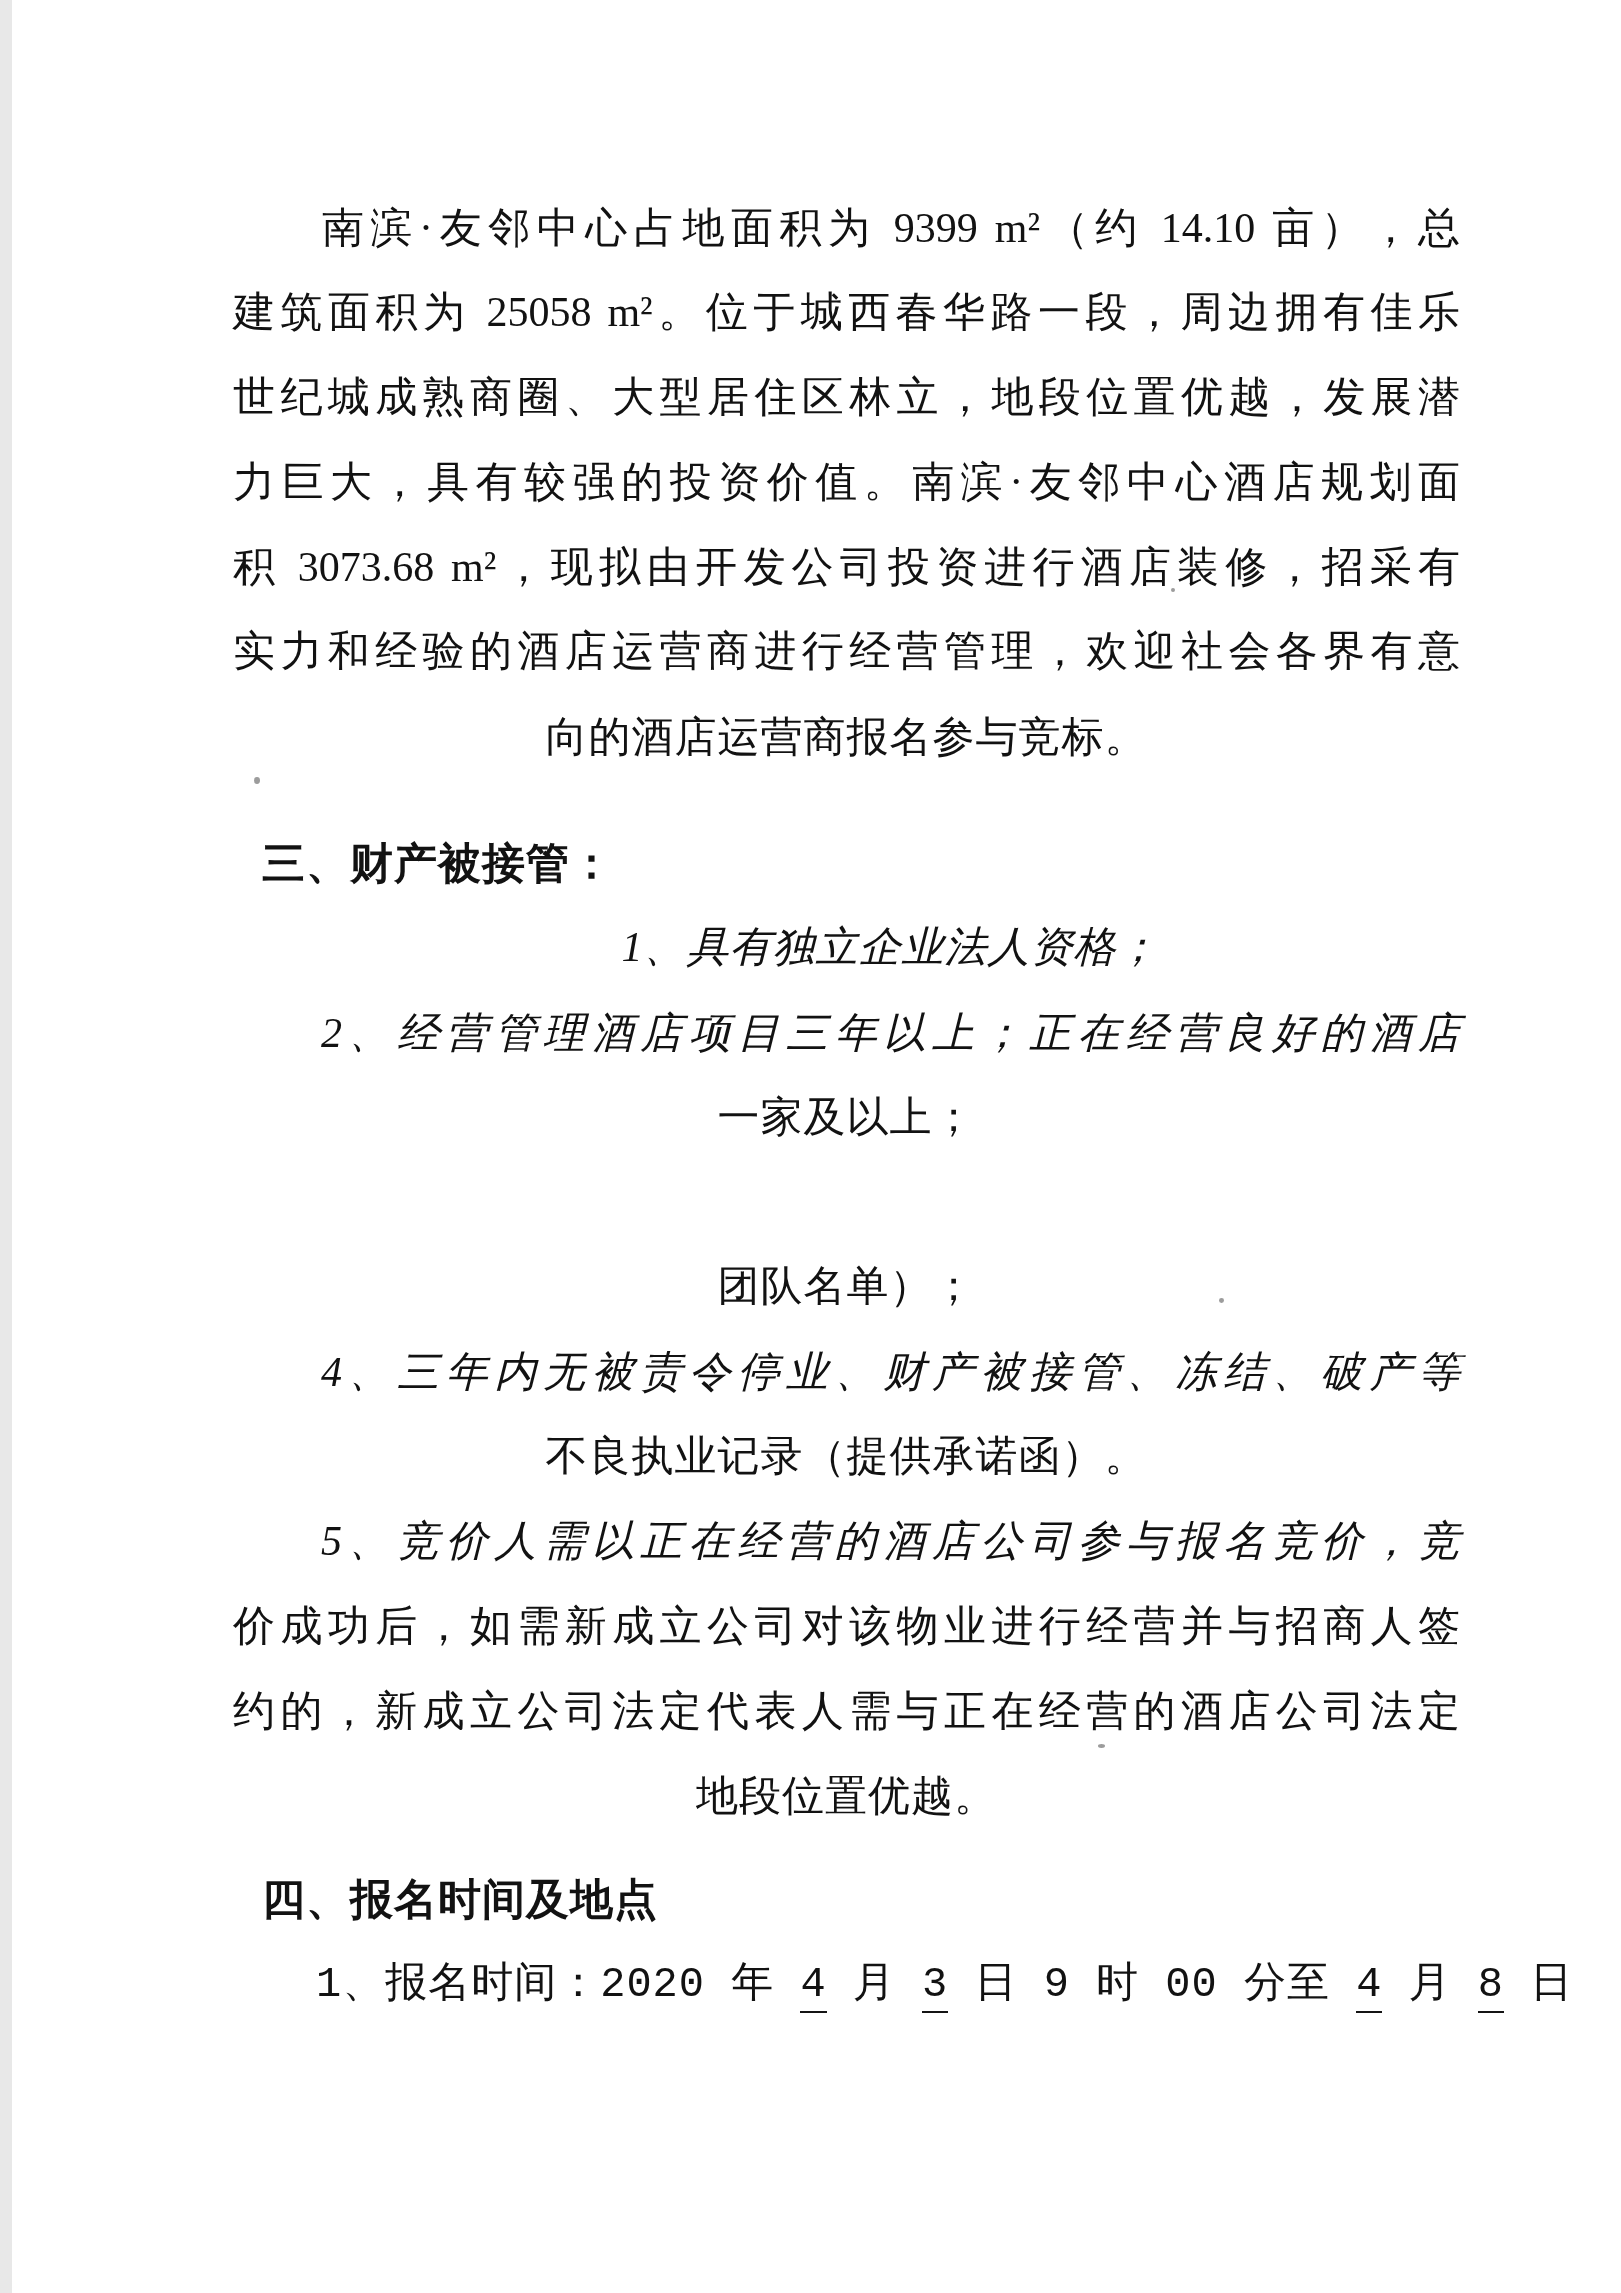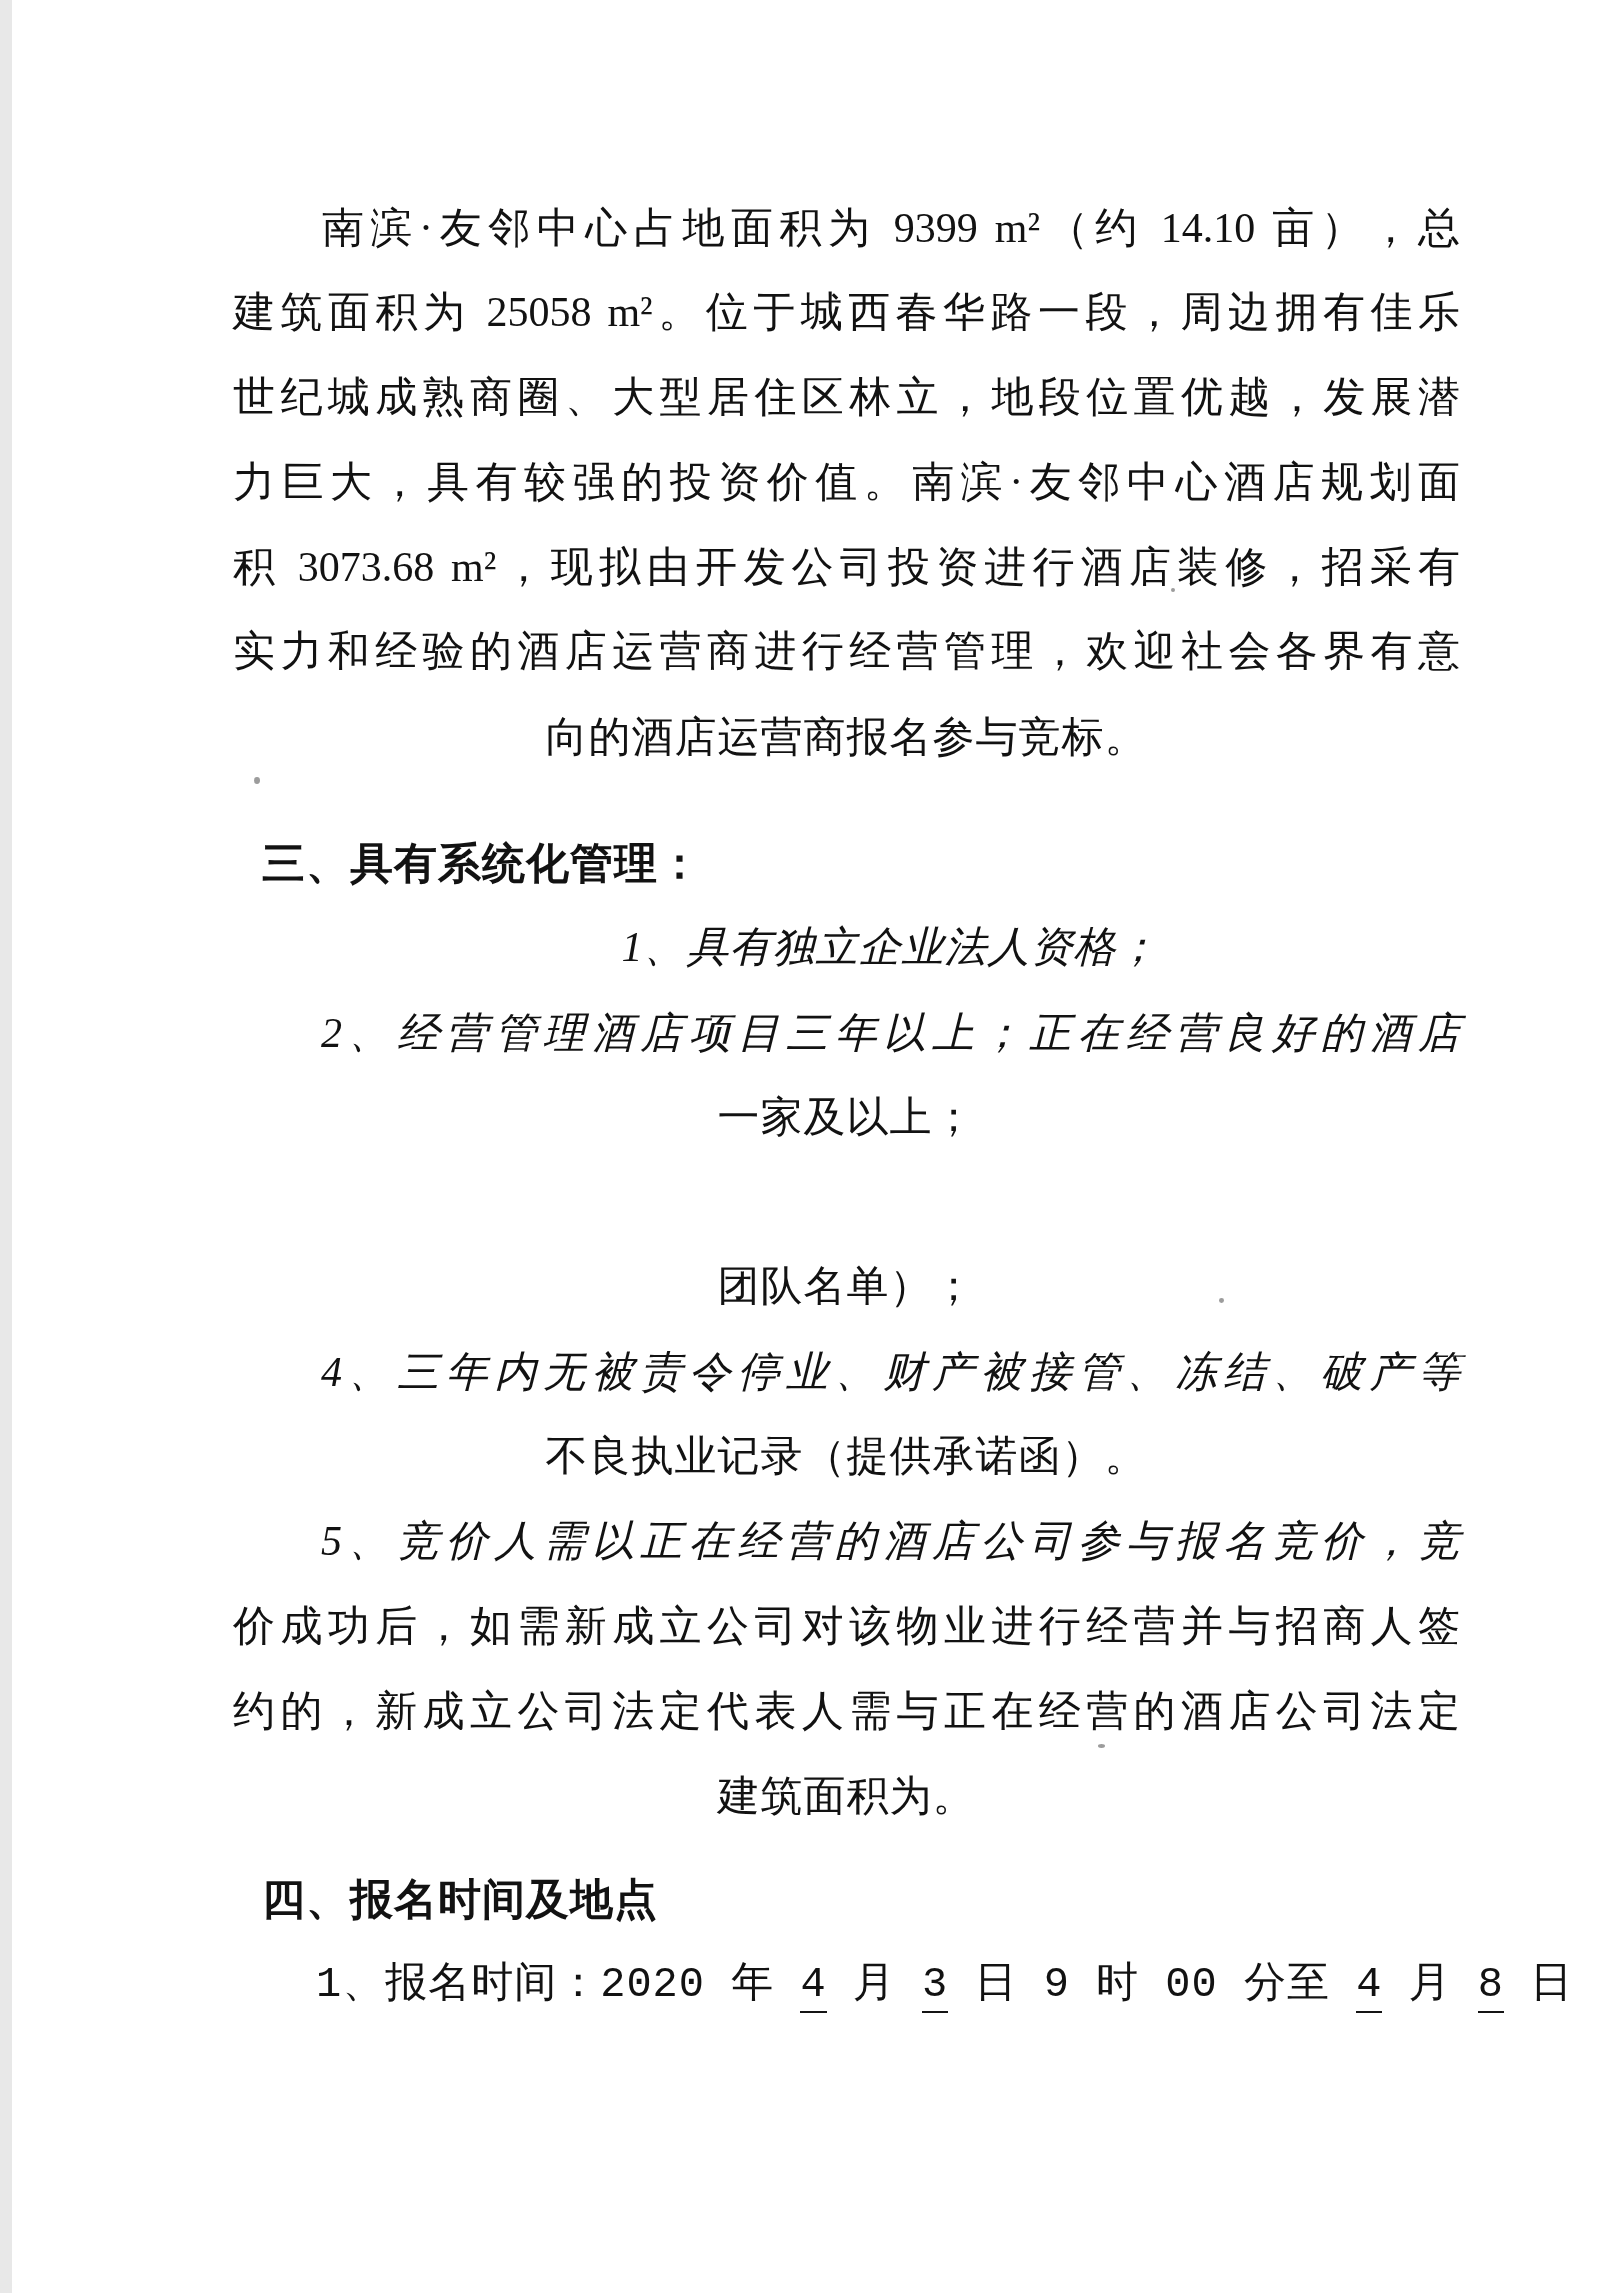--- a/index.html
+++ b/index.html
@@ -57,32 +57,32 @@
 <div class="page">
 
   <div class="line body-indent just" style="top:203px">南滨·友邻中心占地面积为 9399 m²（约 14.10 亩），总</div>
   <div class="line body-left just" style="top:287px">建筑面积为 25058 m²。位于城西春华路一段，周边拥有佳乐</div>
   <div class="line body-left just" style="top:372px">世纪城成熟商圈、大型居住区林立，地段位置优越，发展潜</div>
   <div class="line body-left just" style="top:457px">力巨大，具有较强的投资价值。南滨·友邻中心酒店规划面</div>
   <div class="line body-left just" style="top:542px">积 3073.68 m²，现拟由开发公司投资进行酒店装修，招采有</div>
   <div class="line body-left just" style="top:626px">实力和经验的酒店运营商进行经营管理，欢迎社会各界有意</div>
   <div class="line body-left" style="top:712px">向的酒店运营商报名参与竞标。</div>
 
-  <div class="line heading" style="top:838px">三、具有系统化管理：</div>
+  <div class="line heading" style="top:838px">三、财产被接管：</div>
 
   <div class="line item-left" style="top:922px">1、具有独立企业法人资格；</div>
   <div class="line item-left just" style="top:1008px">2、经营管理酒店项目三年以上；正在经营良好的酒店</div>
   <div class="line body-left" style="top:1092px">一家及以上；</div>
   <div class="line body-left" style="top:1261px">团队名单）；</div>
   <div class="line item-left just" style="top:1347px">4、三年内无被责令停业、财产被接管、冻结、破产等</div>
   <div class="line body-left" style="top:1431px">不良执业记录（提供承诺函）。</div>
   <div class="line item-left just" style="top:1516px">5、竞价人需以正在经营的酒店公司参与报名竞价，竞</div>
   <div class="line body-left just" style="top:1601px">价成功后，如需新成立公司对该物业进行经营并与招商人签</div>
   <div class="line body-left just" style="top:1686px">约的，新成立公司法定代表人需与正在经营的酒店公司法定</div>
-  <div class="line body-left" style="top:1771px">建筑面积为。</div>
+  <div class="line body-left" style="top:1771px">地段位置优越。</div>
 
   <div class="line heading" style="top:1874px">四、报名时间及地点</div>
 
   <div class="line date-line" style="top:1960px">
     <span class="seg">1、报名时间：2020 年 </span><span class="seg u">4</span><span class="seg"> 月 </span><span class="seg u">3</span><span class="seg"> 日 9 时 00 分至 </span><span class="seg u">4</span><span class="seg"> 月 </span><span class="seg u">8</span><span class="seg"> 日</span>
   </div>
 
   <div class="speck sp1"></div>
   <div class="speck sp2"></div>
   <div class="speck sp3"></div>

